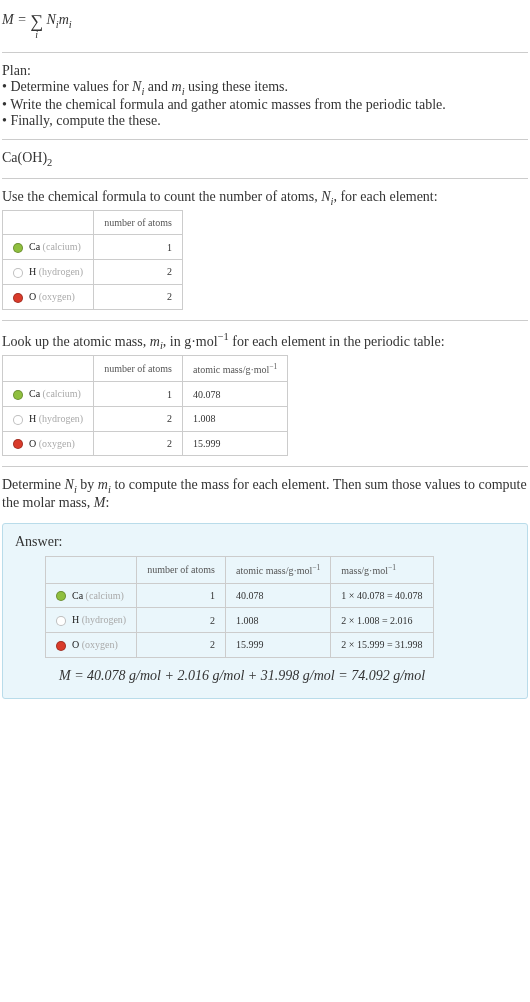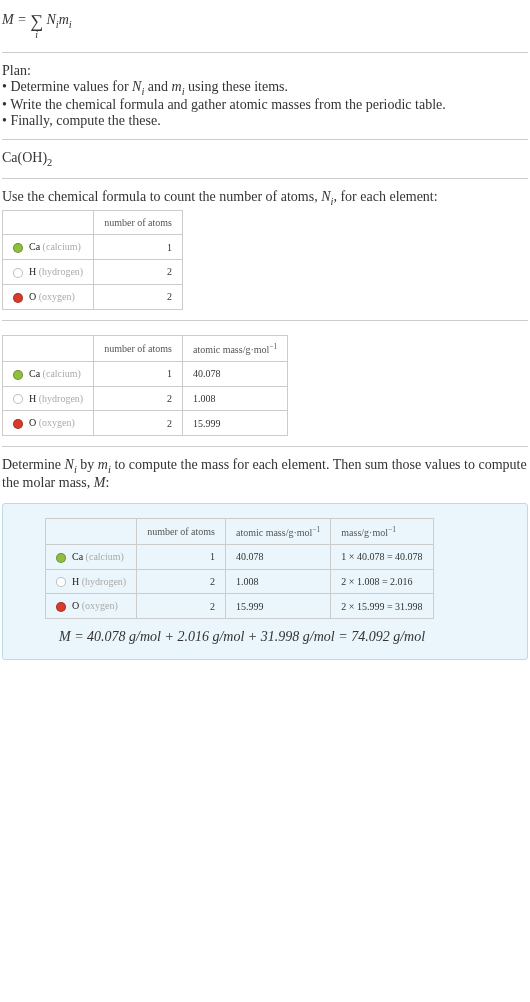--- a/index.html
+++ b/index.html
@@ -114,20 +114,23 @@
       <td class="elem-cell"><span class="elem-dot" style="background:#d93b2b"></span><span class="elem-sym">O</span> <span class="elem-name">(oxygen)</span></td>
       <td class="num-col">2</td>
     </tr>
   </tbody>
     </table>
 </div>
 
 <hr class="hr">
 
 <div class="section">
+  <div>
+    <span>Look up the atomic mass, </span><span class="italic-var">m</span><span class="sub italic-var">i</span><span>, in g·mol</span><span class="sup">−1</span><span> for each element in the periodic table:</span>
+  </div>
   <table>
     <tbody>
         <tr>
       <th></th>
       <th>number of atoms</th>
       <th><span>atomic mass/g·mol</span><span class="sup">−1</span></th>
     </tr>
     <tr>
       <td class="elem-cell"><span class="elem-dot" style="background:#8fbf3f"></span><span class="elem-sym">Ca</span> <span class="elem-name">(calcium)</span></td>
       <td class="num-col">1</td>
@@ -147,20 +150,21 @@
     </table>
 </div>
 
 <hr class="hr">
 
 <div class="section">
   <span>Determine </span><span class="italic-var">N</span><span class="sub italic-var">i</span><span> by </span><span class="italic-var">m</span><span class="sub italic-var">i</span><span> to compute the mass for each element. Then sum those values to compute the molar mass, </span><span class="italic-var">M</span><span>:</span>
 </div>
 
 <div class="answer-box">
+  <div class="answer-label">Answer:</div>
   <div class="answer-inner">
     <table>
       <tbody>
           <tr>
         <th></th>
         <th>number of atoms</th>
         <th><span>atomic mass/g·mol</span><span class="sup">−1</span></th>
         <th><span>mass/g·mol</span><span class="sup">−1</span></th>
       </tr>
       <tr>

